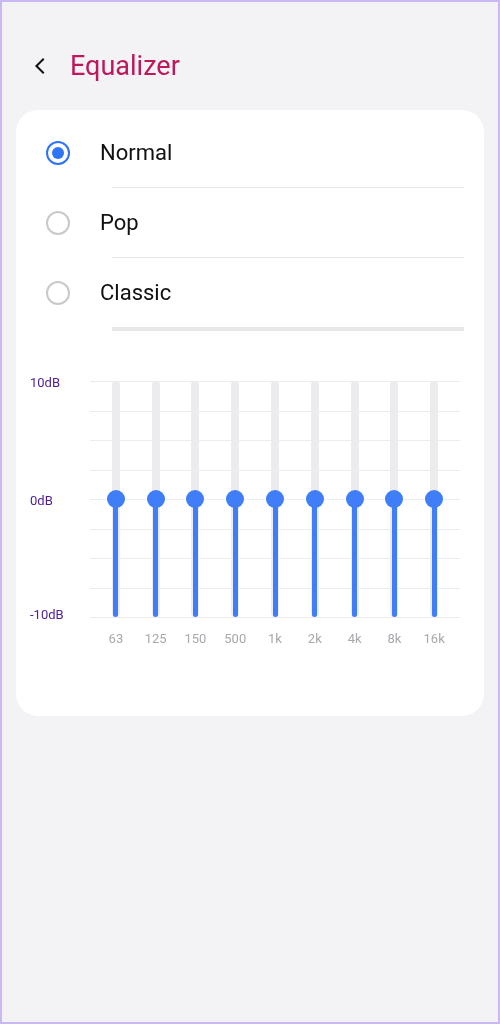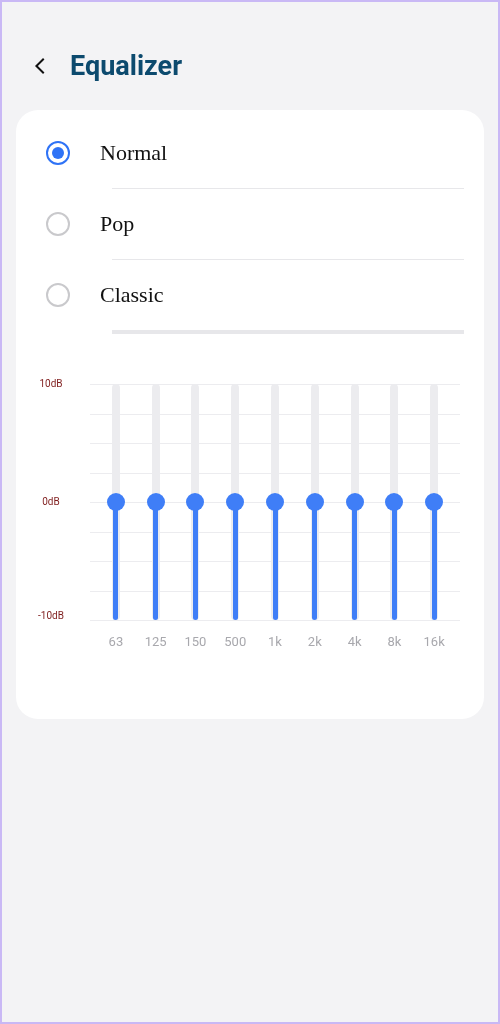--- a/index.html
+++ b/index.html
@@ -20,37 +20,36 @@
     .back-icon {
       width: 22px;
       height: 22px;
       display: flex;
       align-items: center;
       justify-content: center;
     }
     .back-icon svg { stroke: #111; stroke-width: 2.2; fill: none; }
     .title {
       font-size: 27px;
-      font-weight: 700;
-      color: #0c4a6e;
+      font-weight: 400;
+      color: #be185d;
     }
     .card {
       background: #fff;
       border-radius: 22px;
       margin: 0 14px;
       padding-top: 8px;
       padding-bottom: 60px;
     }
     .preset-row {
       display: flex;
       align-items: center;
       padding: 22px 8px 22px 30px;
       gap: 30px;
       cursor: pointer;
-      font-family: Liberation Serif, serif;
     }
     .radio {
       width: 24px;
       height: 24px;
       border-radius: 50%;
       border: 2.5px solid #c9c9cc;
       flex-shrink: 0;
       position: relative;
     }
     .radio.selected {
@@ -76,23 +75,23 @@
     .divider {
       height: 1px;
       background: #e7e7ea;
     }
     .eq-chart {
       padding: 50px 24px 10px 24px;
       position: relative;
     }
     .y-axis-label {
       position: absolute;
-      font-size: 10px;
-      color: #7f1d1d;
-      text-align: center;
+      font-size: 13px;
+      color: #4c1d95;
+      text-align: left;
       width: 42px;
     }
     .chart-grid {
       margin-left: 50px;
       height: 236px;
       position: relative;
     }
     .gridline {
       position: absolute;
       left: 0; right: 0;

